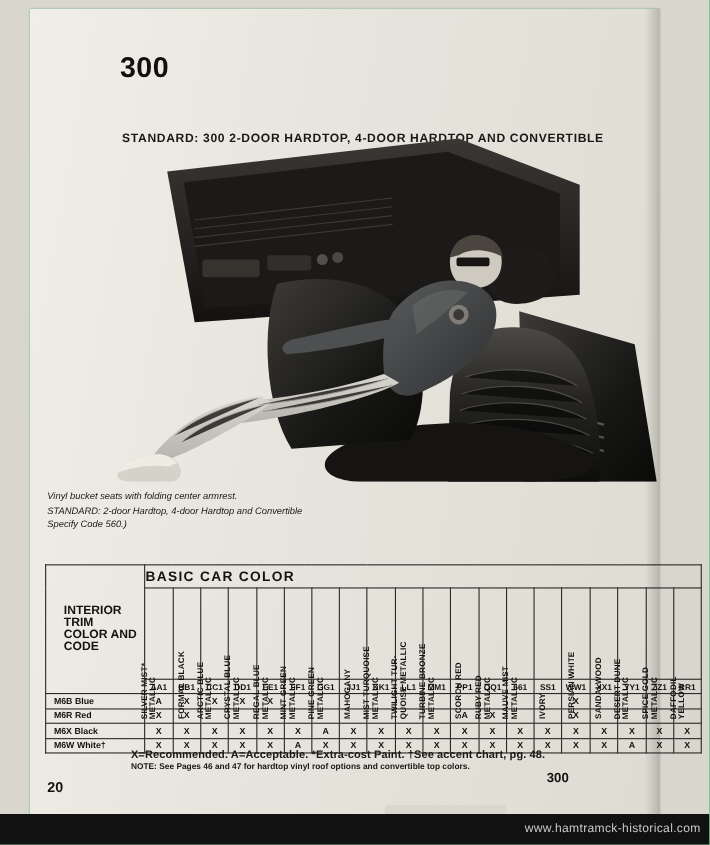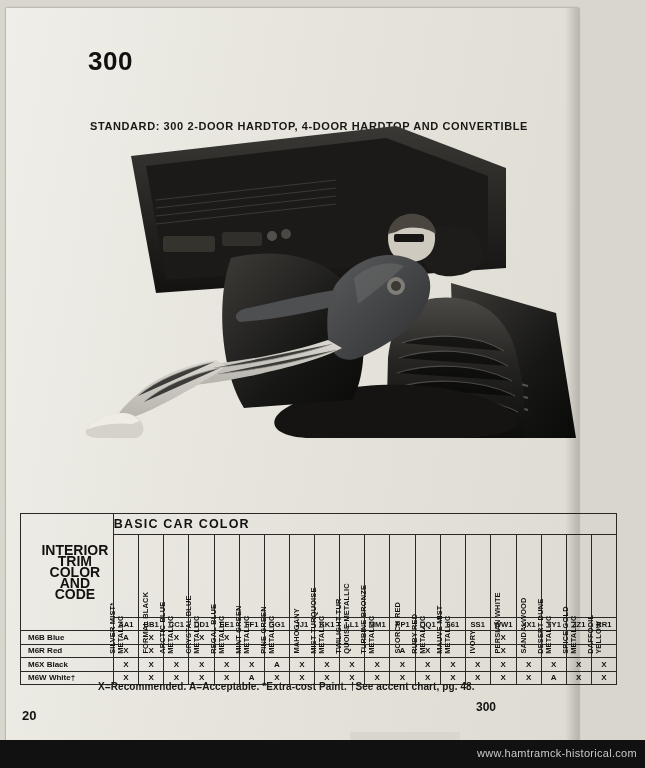--- a/index.html
+++ b/index.html
@@ -4,21 +4,21 @@
 <style>
   html,body{margin:0;padding:0;}
   body{
     width:645px;height:768px;
     background:#d9d6cd;
     font-family:"Liberation Sans", sans-serif;
     overflow:hidden;
     position:relative;
   }
   .page{
-    position:absolute;left:6px;top:8px;width:573px;height:740px;
+    position:absolute;left:27px;top:8px;width:573px;height:740px;
     background:#22c55e;
     box-shadow:0 0 2px rgba(0,0,0,.4);
   }
   
   .paper-tint{
     position:absolute;inset:0;
     background:linear-gradient(100deg,#efeee8 0%,#e6e4dc 45%,#dedbd2 100%);
     pointer-events:none;
   }
   .content{position:absolute;inset:0;}
@@ -43,21 +43,21 @@
 
   
   .tbl-wrap{position:absolute;left:14px;top:505px;width:597px;}
   table{border-collapse:collapse;width:597px;background:transparent;}
   td,th{border:1px solid #2b2926;padding:0;color:#141210;}
   .bcc{
     font-size:12.5px;font-weight:bold;letter-spacing:1.2px;
     height:20px;
   }
   .hdr-left{
-    text-align:center;font-size:14px;font-weight:bold;line-height:11px;
+    font-size:11px;font-weight:bold;line-height:11px;
     width:78px;
     padding-left:16px;
   }
   .vert{
     height:82px;width:26.5px;position:relative;
   }
   .vert span{
     position:absolute;left:50%;bottom:3px;
     transform:translateX(-50%) rotate(-90deg);
     transform-origin:bottom center;
@@ -211,20 +211,23 @@
           <path d="M178,254 C150,260 120,272 102,288"></path>
           <path d="M184,260 C156,266 126,278 108,294"></path>
         </g>
 
         <path d="M78,306 C66,308 54,314 50,322 C48,327 54,330 64,330 L100,330 C108,328 110,320 104,312 C96,304 86,304 78,306 Z" fill="#d5d2c9"></path>
         <path d="M50,322 C58,318 78,314 96,316 L104,313 C96,304 86,304 78,306 C66,308 54,314 50,322 Z" fill="#efece4"></path>
       </svg>
     </div>
 
     <div class="caption">
+      <div>Vinyl bucket seats with folding center armrest.</div>
+      <div>STANDARD: 2-door Hardtop, 4-door Hardtop and Convertible</div>
+      <div>Specify Code 560.)</div>
     </div>
 
     <div class="tbl-wrap">
       <table>
         <tbody id="tbody">
             <tr>
               <td rowspan="3" class="hdr-left">
                 <div>INTERIOR TRIM</div>
                 <div>COLOR AND</div>
                 <div>CODE</div>
@@ -405,20 +408,21 @@
               <td class="cell">X</td>
               <td class="cell">A</td>
               <td class="cell">X</td>
               <td class="cell">X</td>
             </tr>
           </tbody>
       </table>
     </div>
 
     <div class="legend">X=Recommended.          A=Acceptable.          *Extra-cost Paint.          †See accent chart, pg. 48.</div>
+    <div class="note">NOTE: See Pages 46 and 47 for hardtop vinyl roof options and convertible top colors.</div>
     <div class="pagenum">20</div>
     <div class="bottom-300">300</div>
     <div class="edge-shadow"></div>
   </div>
 </div>
 
 <div class="tab-notch"></div>
 <div class="bottom-bar">
   <div class="site">www.hamtramck-historical.com</div>
 </div>

